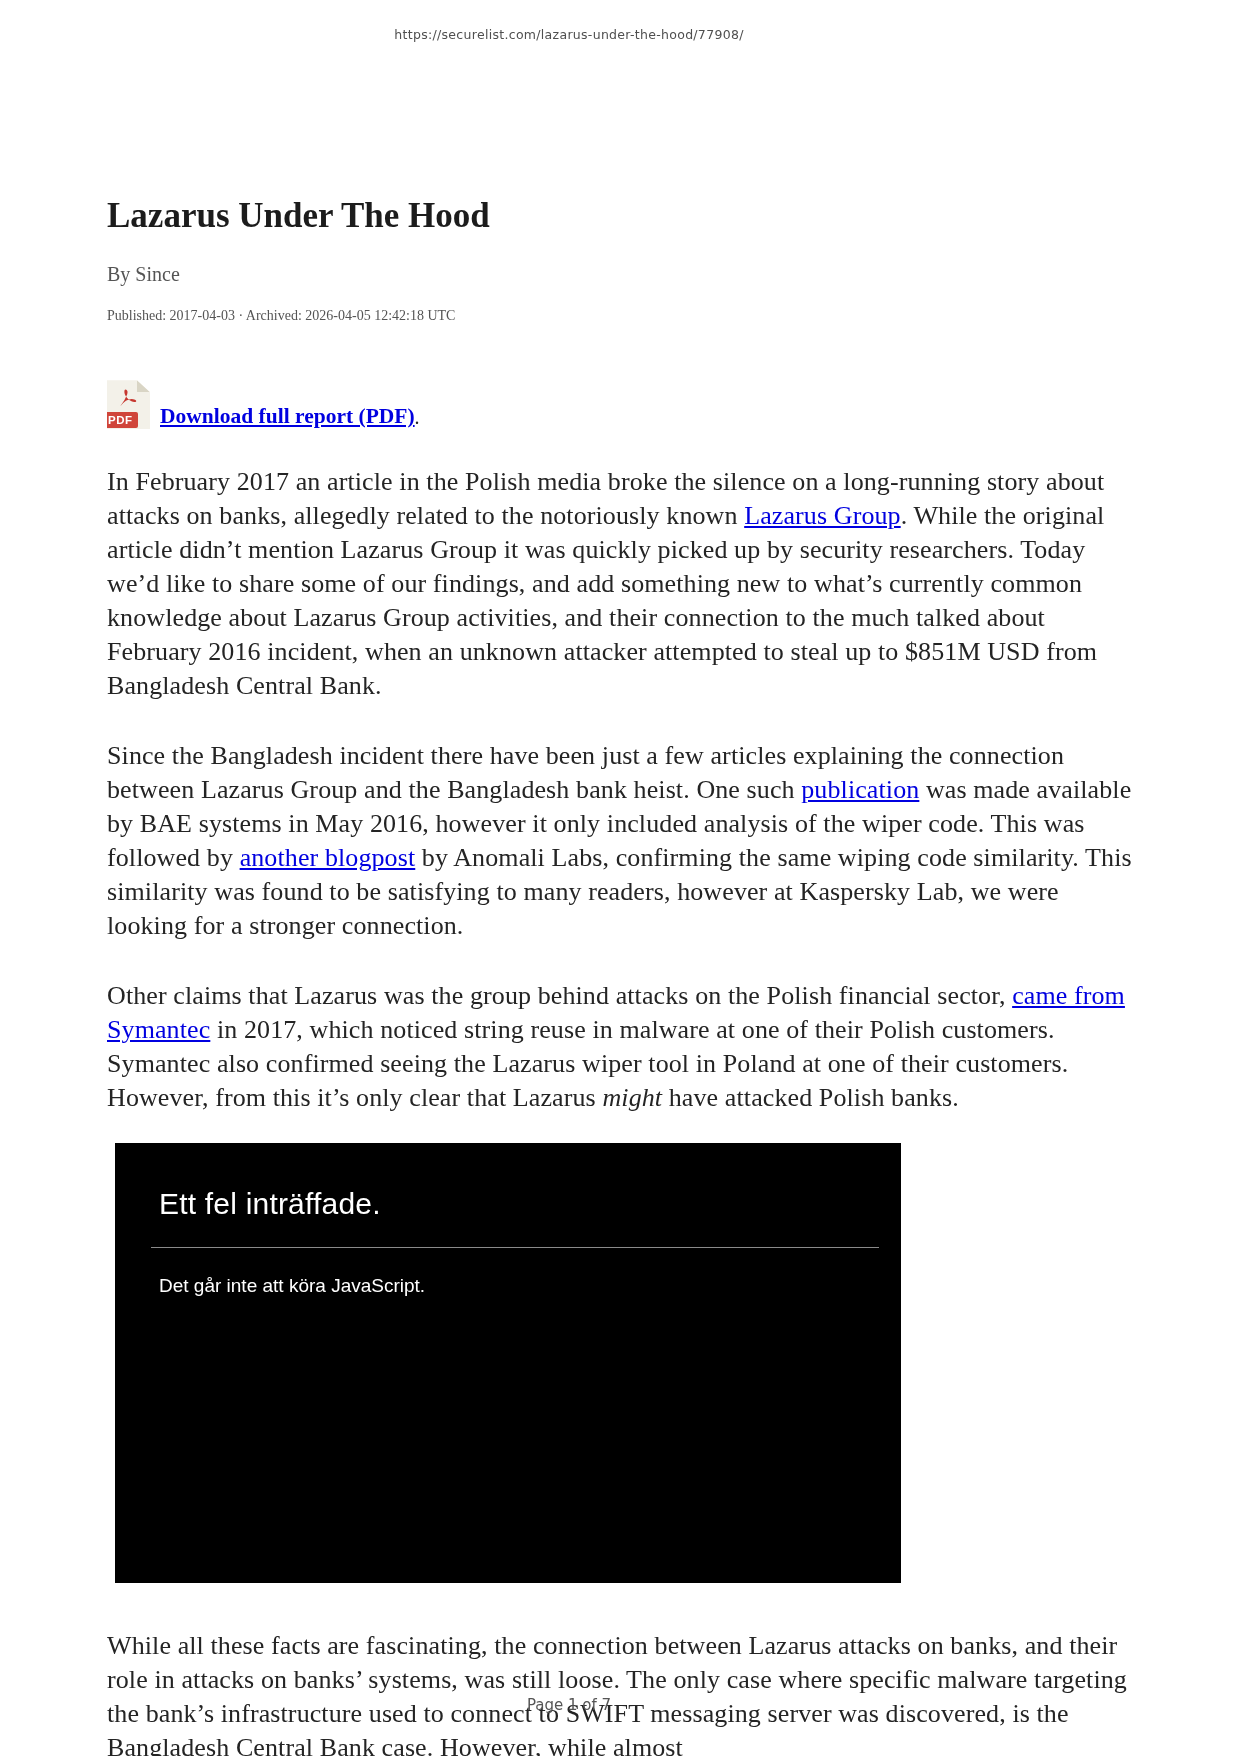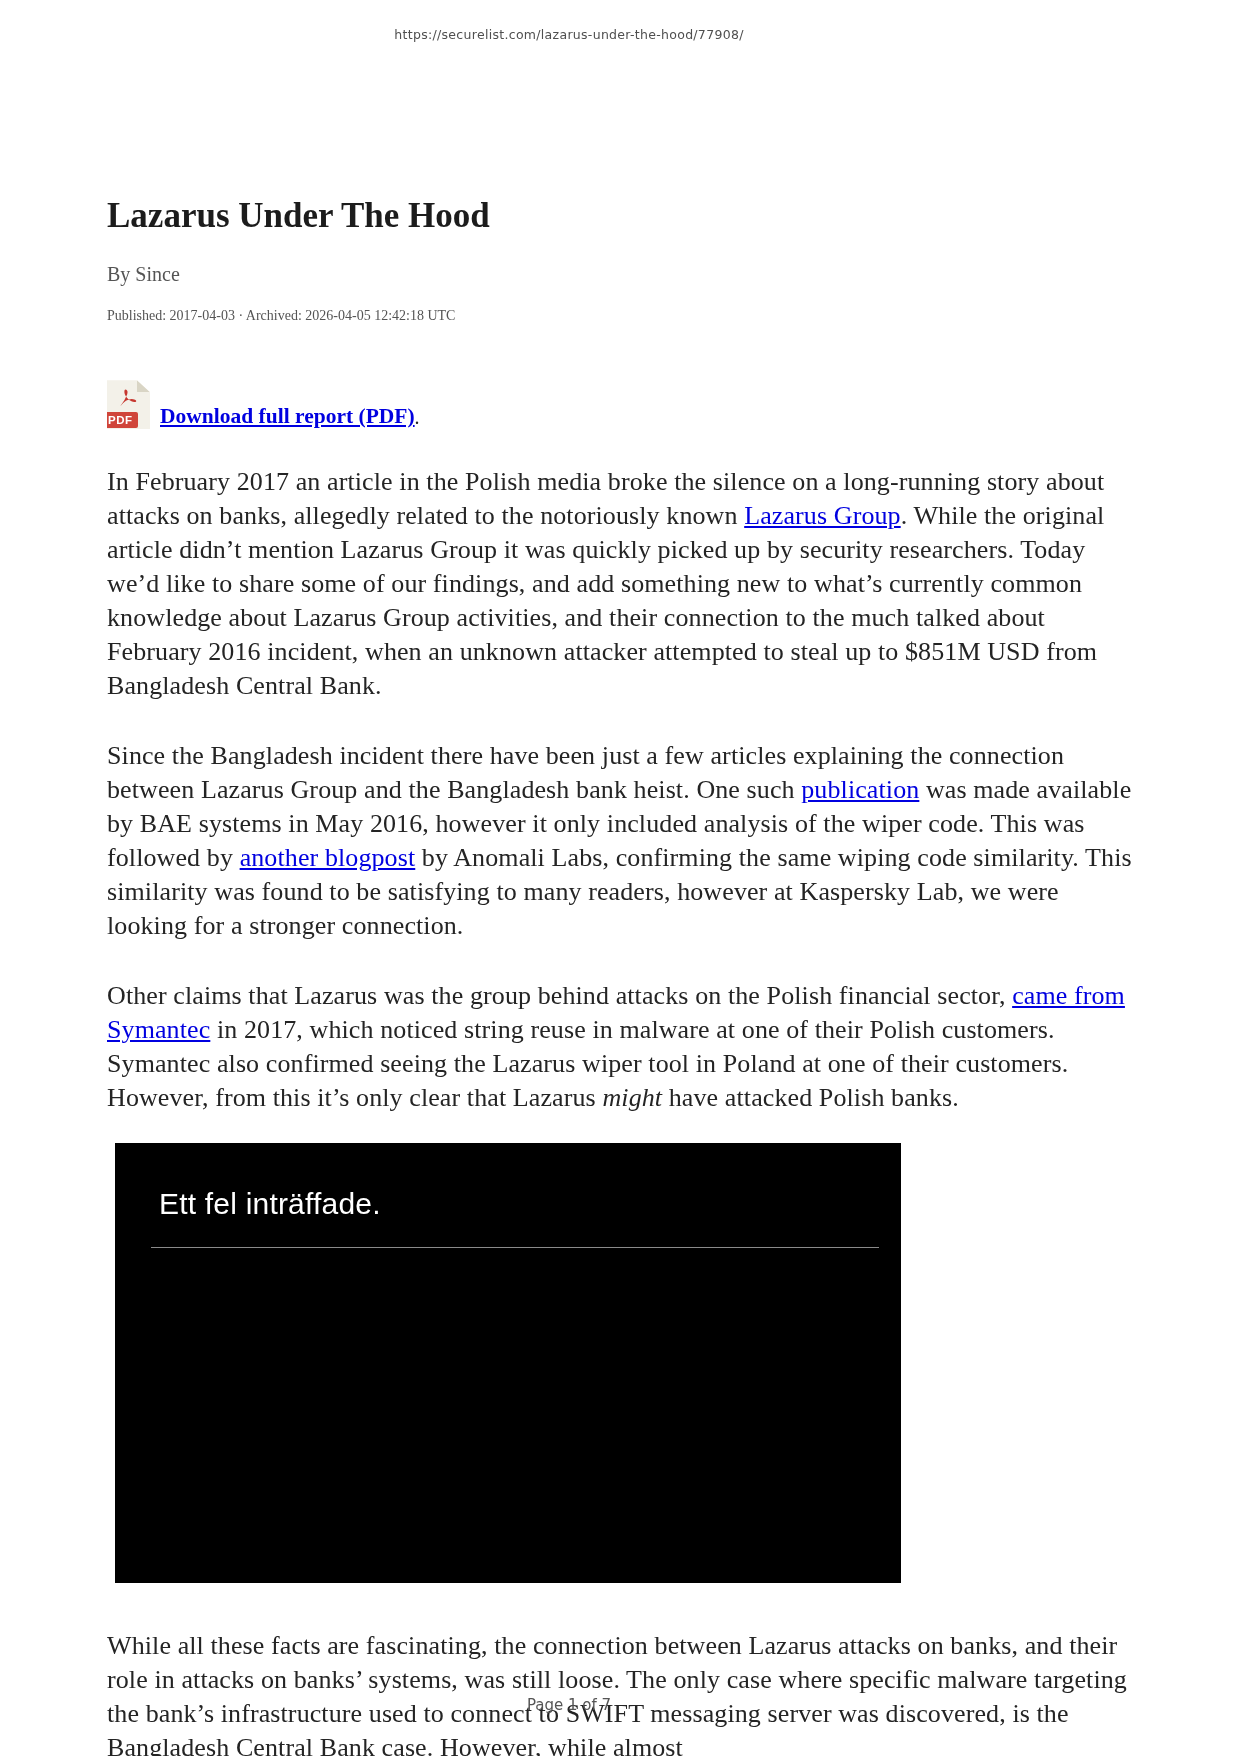--- a/index.html
+++ b/index.html
@@ -73,20 +73,21 @@
 
     <p class="para"><span>In February 2017 an article in the Polish media broke the silence on a long-running story about attacks on banks, allegedly related to the notoriously known </span><a class="inline-link" href="#">Lazarus Group</a><span>. While the original article didn’t mention Lazarus Group it was quickly picked up by security researchers. Today we’d like to share some of our findings, and add something new to what’s currently common knowledge about Lazarus Group activities, and their connection to the much talked about February 2016 incident, when an unknown attacker attempted to steal up to $851M USD from Bangladesh Central Bank.</span></p>
 
     <p class="para"><span>Since the Bangladesh incident there have been just a few articles explaining the connection between Lazarus Group and the Bangladesh bank heist. One such </span><a class="inline-link" href="#">publication</a><span> was made available by BAE systems in May 2016, however it only included analysis of the wiper code. This was followed by </span><a class="inline-link" href="#">another blogpost</a><span> by Anomali Labs, confirming the same wiping code similarity. This similarity was found to be satisfying to many readers, however at Kaspersky Lab, we were looking for a stronger connection.</span></p>
 
     <p class="para"><span>Other claims that Lazarus was the group behind attacks on the Polish financial sector, </span><a class="inline-link" href="#">came from Symantec</a><span> in 2017, which noticed string reuse in malware at one of their Polish customers. Symantec also confirmed seeing the Lazarus wiper tool in Poland at one of their customers. However, from this it’s only clear that Lazarus </span><em>might</em><span> have attacked Polish banks.</span></p>
 
     <div class="video-error">
       <div class="ve-title">Ett fel inträffade.</div>
       <div class="ve-divider"></div>
+      <div class="ve-message">Det går inte att köra JavaScript.</div>
     </div>
 
     <p class="para"><span>While all these facts are fascinating, the connection between Lazarus attacks on banks, and their role in attacks on banks’ systems, was still loose. The only case where specific malware targeting the bank’s infrastructure used to connect to SWIFT messaging server was discovered, is the Bangladesh Central Bank case. However, while almost</span></p>
 
   </div>
 
   <div class="print-footer">Page 1 of 7</div>
 
 </div>
 

